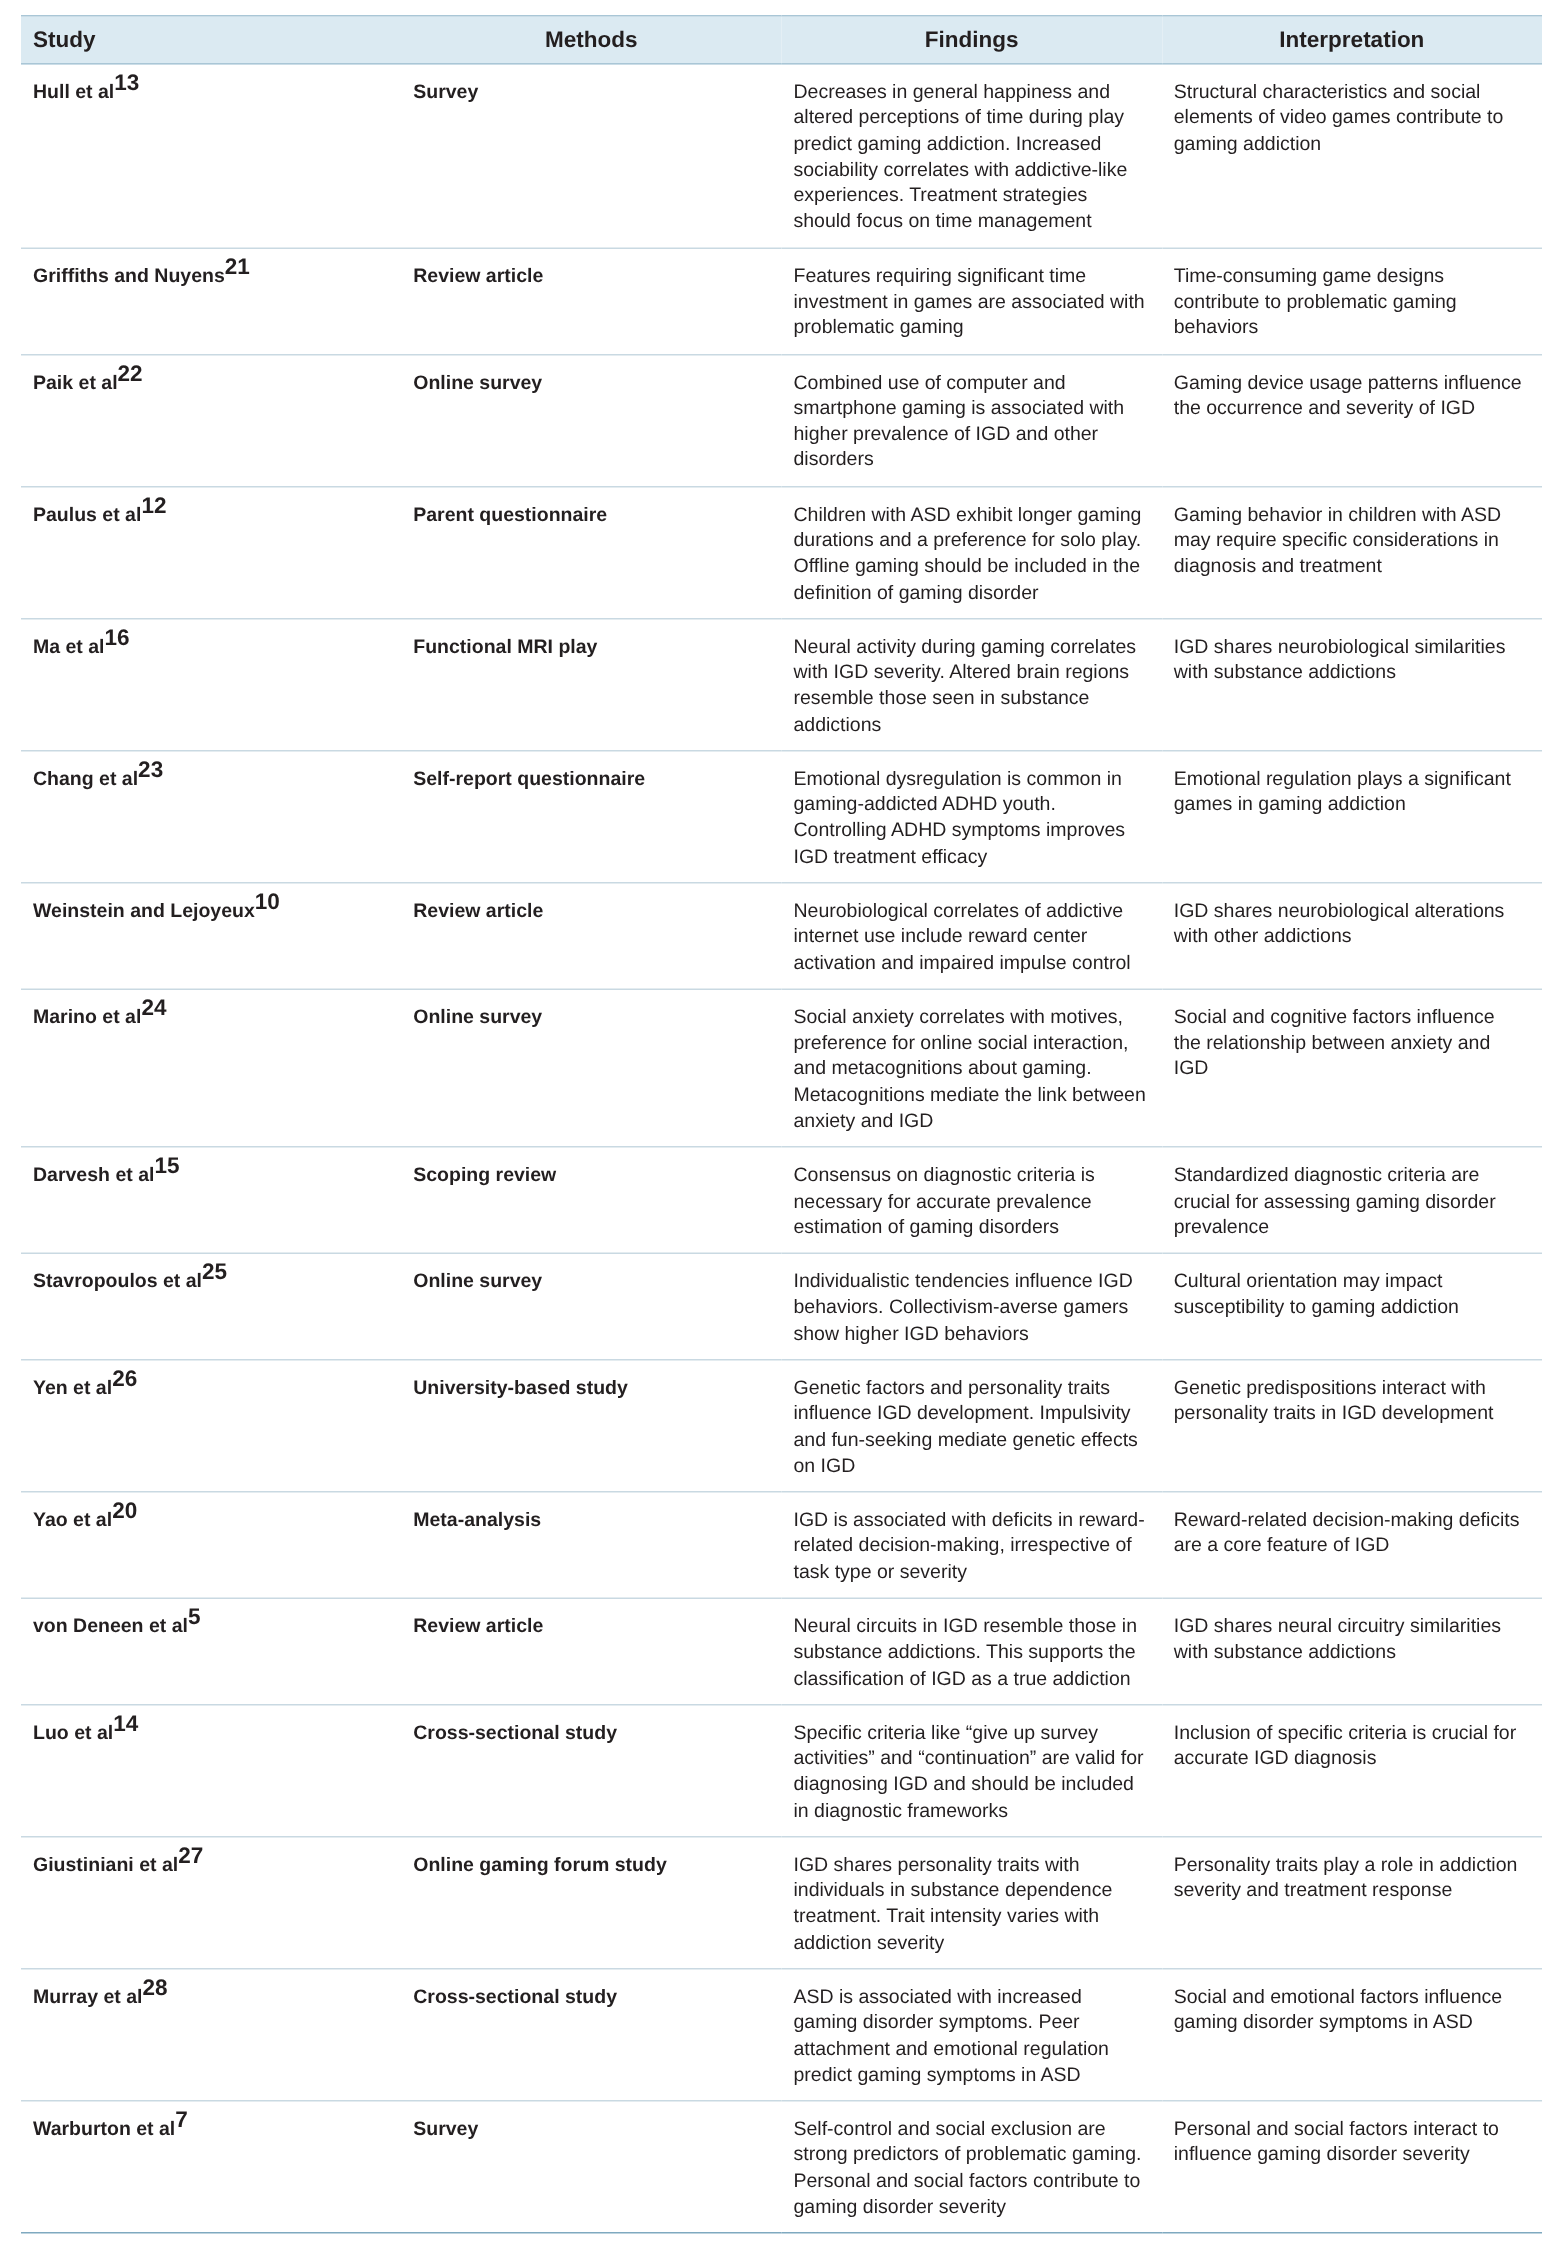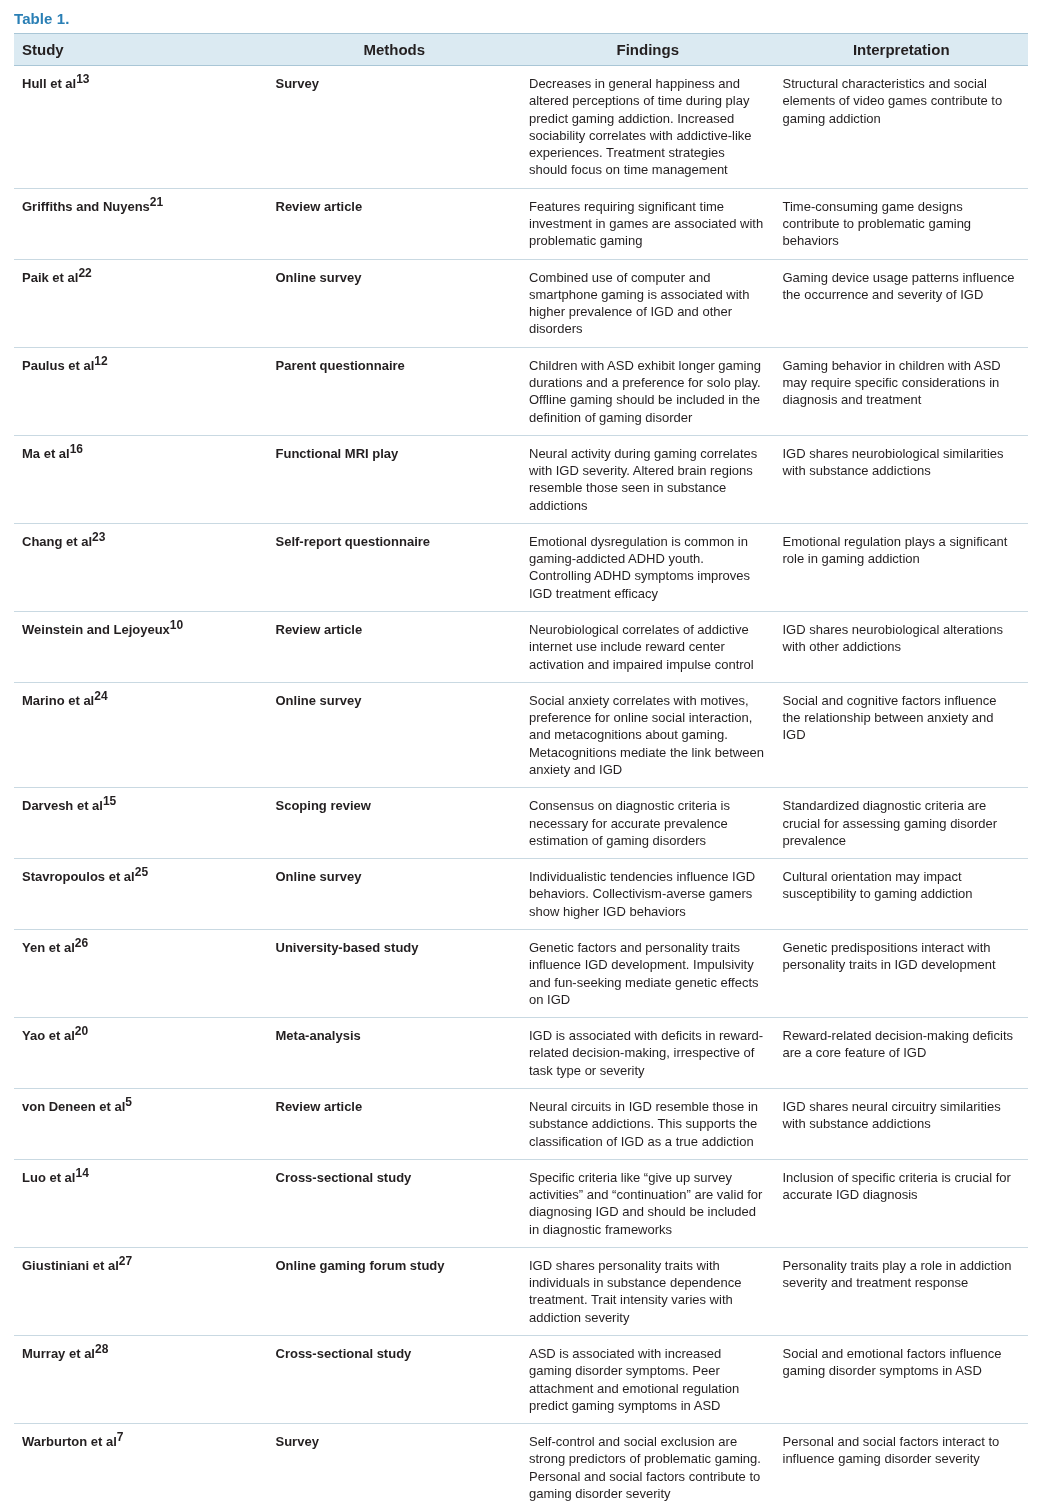--- a/index.html
+++ b/index.html
@@ -58,32 +58,31 @@
     border-bottom: 1px solid #c9d9e2;
   }
   td.study {
     font-weight: bold;
     width: 136px;
   }
   td.methods { width: 186px; font-weight: bold; }
   td.findings-col { width: 352px; margin-left: 47px; }
   td.interp { width: auto; }
   sup {
-    font-size: 12px;
+    font-size: 15px;
     vertical-align: super;
     line-height: 0;
     text-align: right;
   }
   tbody tr:last-child td { border-bottom: 1px solid #7fa9c0; }
 </style>
 </head>
 <body>
 
 <div class="page">
-  <div class="table-label">Table 1.</div>
 
   <table class="findings">
     <thead>
       <tr>
         <th class="col-study">Study</th>
         <th>Methods</th>
         <th>Findings</th>
         <th>Interpretation</th>
       </tr>
     </thead>
@@ -115,21 +114,21 @@
         <tr>
           <td class="study"><span>Ma et al</span><sup>16</sup></td>
           <td class="methods">Functional MRI play</td>
           <td class="findings-col">Neural activity during gaming correlates with IGD severity. Altered brain regions resemble those seen in substance addictions</td>
           <td class="interp">IGD shares neurobiological similarities with substance addictions</td>
         </tr>
         <tr>
           <td class="study"><span>Chang et al</span><sup>23</sup></td>
           <td class="methods">Self-report questionnaire</td>
           <td class="findings-col">Emotional dysregulation is common in gaming-addicted ADHD youth. Controlling ADHD symptoms improves IGD treatment efficacy</td>
-          <td class="interp">Emotional regulation plays a significant role in gaming addiction</td>
+          <td class="interp">Emotional regulation plays a significant games in gaming addiction</td>
         </tr>
         <tr>
           <td class="study"><span>Weinstein and Lejoyeux</span><sup>10</sup></td>
           <td class="methods">Review article</td>
           <td class="findings-col">Neurobiological correlates of addictive internet use include reward center activation and impaired impulse control</td>
           <td class="interp">IGD shares neurobiological alterations with other addictions</td>
         </tr>
         <tr>
           <td class="study"><span>Marino et al</span><sup>24</sup></td>
           <td class="methods">Online survey</td>

